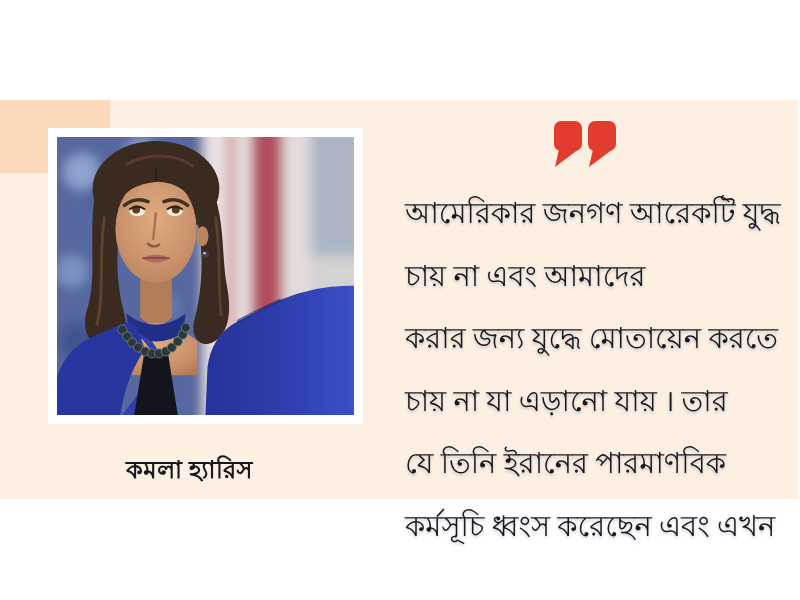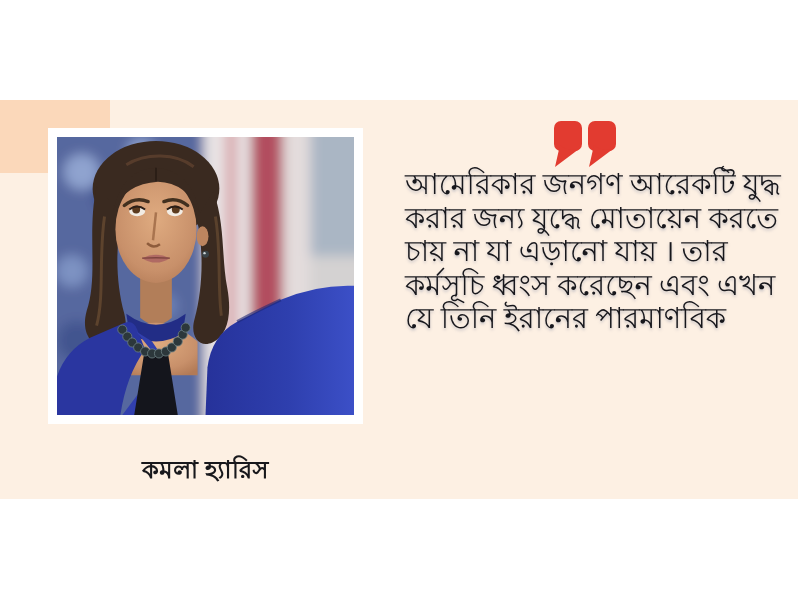--- a/index.html
+++ b/index.html
@@ -9,30 +9,30 @@
   }
   .abs{position:absolute;}
   .panel{left:0;top:100px;width:798px;height:399px;background:#fdf0e3;}
   .accent-square{left:0;top:100px;width:110px;height:73px;background:#fbd8ba;}
   .photo-frame{
     left:48px;top:128px;width:315px;height:296px;background:#ffffff;
     box-sizing:border-box;padding:9px;
   }
   .photo-frame svg{display:block;width:297px;height:278px;}
   .caption{
-    left:48px;top:451px;width:315px;text-align:center;
+    left:32px;top:451px;width:315px;text-align:center;
     font-size:24px;font-weight:bold;color:#18181c;letter-spacing:.5px;
   }
   .quote-icon{left:554px;top:121px;width:62px;height:46px;}
   .quote-text{
     left:405px;top:168px;width:392px;color:#17171c;
     font-size:29px;line-height:33.5px;font-weight:500;
     text-shadow:0 2px 3px rgba(110,120,150,0.38);
   }
-  .quote-line{white-space:nowrap;}
+  .quote-line{white-space:nowrap;margin-top:29px;}
 </style>
 </head>
 <body>
 
 <div class="stage">
 
   <div class="abs panel"></div>
   <div class="abs accent-square"></div>
 
   <div class="abs photo-frame">
@@ -141,19 +141,20 @@
         <rect x="0" y="0" width="28" height="30" rx="7"></rect>
         <path d="M6,24 Q14,31 25,28 L1,46 Z"></path>
         <rect x="34" y="0" width="28" height="30" rx="7"></rect>
         <path d="M40,24 Q48,31 59,28 L35,46 Z"></path>
       </g>
     </svg>
   </div>
 
   <div class="abs quote-text">
     <div class="quote-line">আমেরিকার জনগণ আরেকটি যুদ্ধ</div>
+    <div class="quote-line">চায় না এবং আমাদের</div>
     <div class="quote-line">করার জন্য যুদ্ধে মোতায়েন করতে</div>
     <div class="quote-line">চায় না যা এড়ানো যায় । তার</div>
+    <div class="quote-line">যে তিনি ইরানের পারমাণবিক</div>
     <div class="quote-line">কর্মসূচি ধ্বংস করেছেন এবং এখন</div>
-    <div class="quote-line">যে তিনি ইরানের পারমাণবিক</div>
   </div>
 
 </div>
 
 </body></html>

